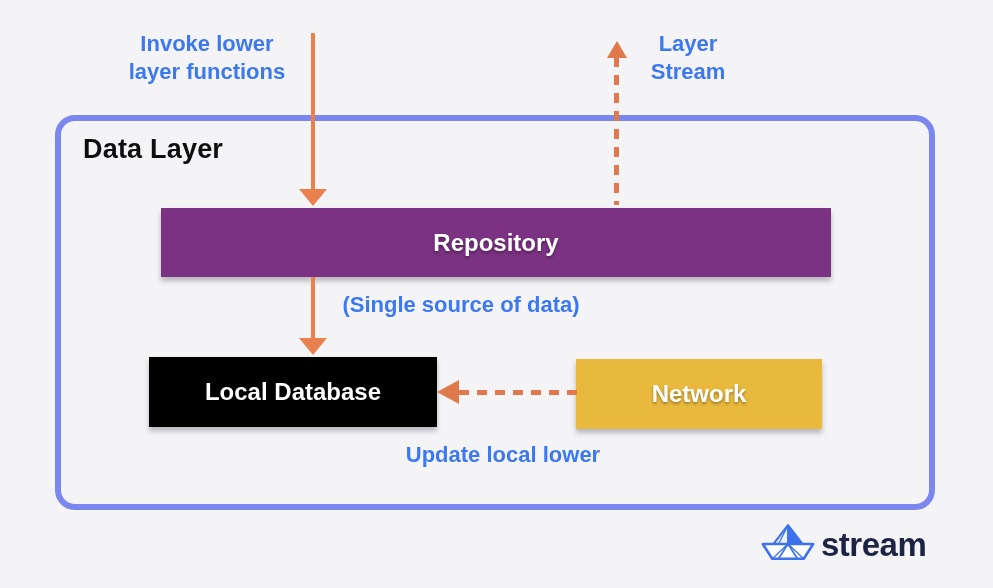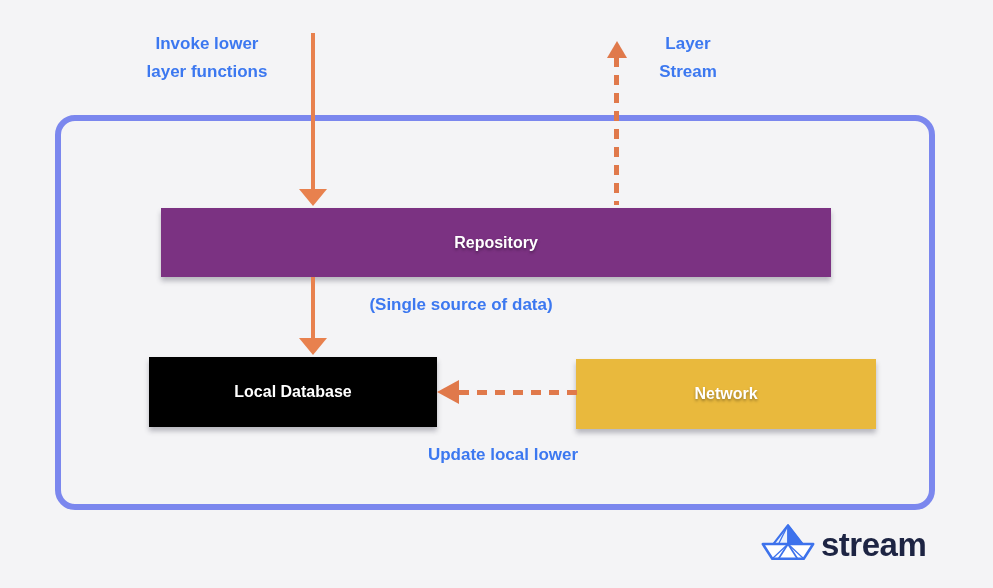--- a/index.html
+++ b/index.html
@@ -33,46 +33,46 @@
   }
 
   
   .node {
     position: absolute;
     display: flex;
     align-items: center;
     justify-content: center;
     color: #ffffff;
     font-weight: bold;
-    font-size: 16px;
+    font-size: 24px;
     text-shadow: 0 2px 3px rgba(0,0,0,0.35);
     box-shadow: 0 4px 5px rgba(40,40,60,0.30);
   }
   .node-repository {
     left: 161px; top: 208px;
     width: 670px; height: 69px;
     background: #7B3282;
   }
   .node-localdb {
     left: 149px; top: 357px;
     width: 288px; height: 70px;
     background: #000000;
   }
   .node-network {
     left: 576px; top: 359px;
-    width: 300px; height: 70px;
+    width: 246px; height: 70px;
     background: #E9B93D;
   }
 
   
   .anno {
     position: absolute;
     color: #3C78F0;
     font-weight: bold;
-    font-size: 17px;
+    font-size: 22px;
     line-height: 28px;
     text-align: center;
   }
   .anno span { display: block; }
   .anno-invoke  { left: 117px; top: 30px;  width: 180px; }
   .anno-stream  { left: 628px; top: 30px;  width: 120px; }
   .anno-request { left: 326px; top: 291px; width: 270px; }
   .anno-update  { left: 393px; top: 441px; width: 220px; }
 
   
@@ -140,20 +140,21 @@
     font-weight: bold;
     letter-spacing: -0.5px;
   }
 </style>
 </head>
 <body>
 
 <div class="stage">
 
   <div class="data-layer-box"></div>
+  <div class="data-layer-title">Data Layer</div>
 
   <div class="anno anno-invoke">
     <span>Invoke lower</span>
     <span>layer functions</span>
   </div>
 
   <div class="anno anno-stream">
     <span>Layer</span>
     <span>Stream</span>
   </div>

